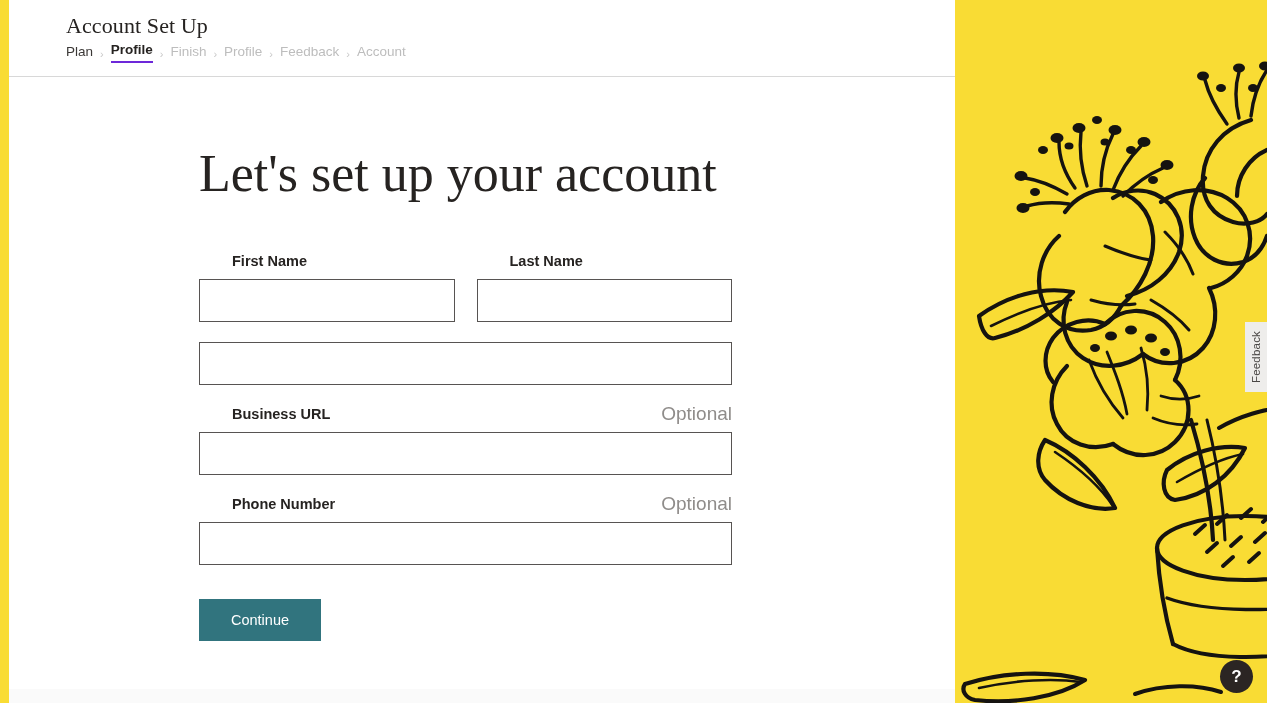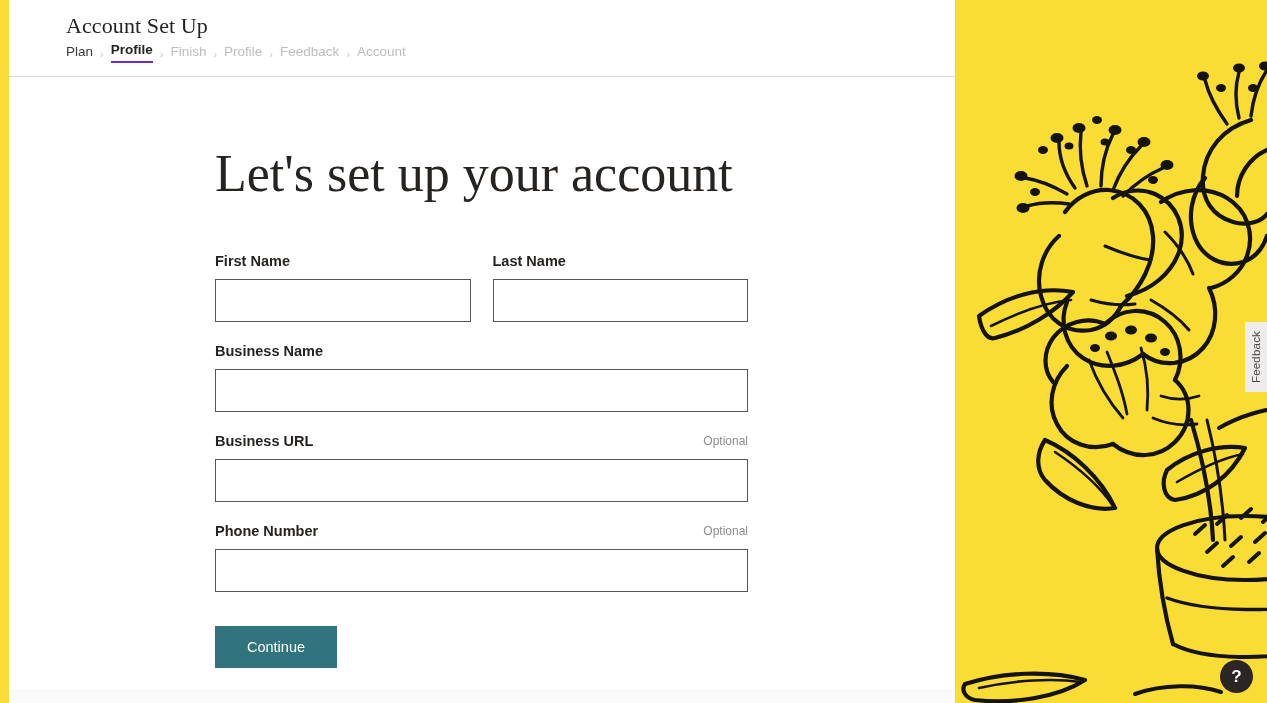--- a/index.html
+++ b/index.html
@@ -86,21 +86,21 @@
     margin: 0 7px;
     font-size: 11px;
     line-height: 16px;
     display: inline-block;
     transform: translateY(-1px);
   }
 
   
   .form-body {
     position: absolute;
-    left: 215px; top: 77px;
+    left: 199px; top: 77px;
     width: 533px;
   }
 
   .headline {
     font-family: "Liberation Serif", "DejaVu Serif", serif;
     font-size: 52px;
     font-weight: 400;
     color: #262321;
     line-height: 1.1;
     margin-top: 68px;
@@ -115,29 +115,30 @@
   }
   .field { flex: 1 1 0; min-width: 0; }
 
   .field.full { margin-top: 20px; }
 
   .field-label-row {
     display: flex;
     justify-content: space-between;
     align-items: flex-end;
     margin-bottom: 9px;
+    margin-left: 33px;
   }
   .field-label {
     font-size: 14.5px;
     font-weight: bold;
     color: #262321;
     line-height: 18px;
   }
   .field-optional {
-    font-size: 12px;
+    font-size: 19px;
     font-weight: 400;
     color: #8f8c8a;
     line-height: 18px;
   }
 
   .text-input {
     display: block;
     width: 100%;
     height: 43px;
     border: 1px solid #575452;
@@ -268,23 +269,20 @@
         </div>
         <div class="field">
           <div class="field-label-row">
             <label class="field-label">Last Name</label>
           </div>
           <input class="text-input" type="text" value="" style="">
         </div>
       </div>
 
       <div class="field full">
-        <div class="field-label-row">
-          <label class="field-label">Business Name</label>
-        </div>
         <input class="text-input" type="text" value="" style="">
       </div>
 
       <div class="field full">
         <div class="field-label-row">
           <label class="field-label">Business URL</label>
           <span class="field-optional">Optional</span>
         </div>
         <input class="text-input" type="text" value="" style="">
       </div>

